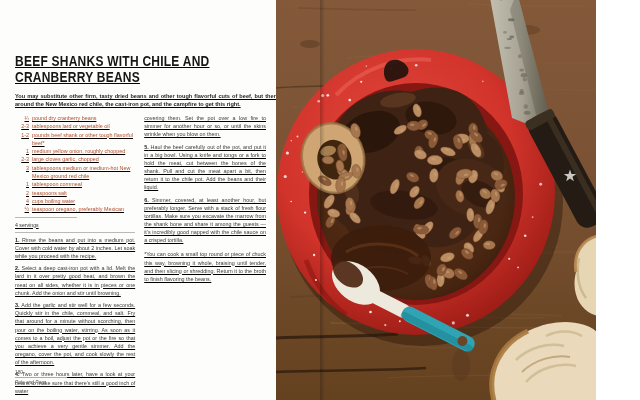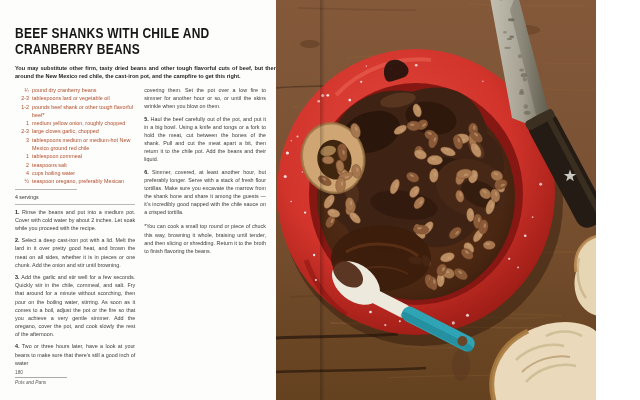--- a/index.html
+++ b/index.html
@@ -10,21 +10,21 @@
     --meat:#3e2315; --meat-dark:#281409; --meat-light:#5f3a22;
     --bone:#cfa673; --bone-shadow:#9a7445;
     --spoon-white:#eee9dd; --spoon-teal:#2ea4b4; --spoon-teal-dark:#1d7f90;
     --bread:#ead9ba; --bread-crust:#b98a52; --bread-shadow:#a87c45;
     --blade:#a7a294; --blade-dark:#6e6a5c; --handle:#241c14;
   }
   *{margin:0;padding:0;box-sizing:border-box;}
   html,body{width:640px;height:400px;overflow:hidden;background:#fff;}
   body{font-family:"Liberation Sans","DejaVu Sans",sans-serif;}
   .spread{position:relative;width:640px;height:400px;display:flex;}
-  .page-left{position:relative;width:276px;height:400px;background:#fdfdfc;padding:25px 10px 0 15px;}
+  .page-left{position:relative;width:276px;height:400px;background:#fdfdfc;padding:53px 10px 0 15px;text-decoration:underline;}
   .title{color:var(--ink);}
   .title .tline{display:block;font-size:15px;font-weight:bold;letter-spacing:.3px;
     transform:scaleX(.8);transform-origin:0 50%;white-space:nowrap;line-height:16px;}
   .intro{margin-top:7px;width:298px;font-size:5.6px;font-weight:bold;line-height:8px;
     color:#1f1f1f;text-align:justify;}
   .cols{display:flex;margin-top:6px;}
   .col1{width:146px;margin-right:9px;}
   .col2{width:148px;}
   .ing-row{display:grid;grid-template-columns:14px 1fr;column-gap:3px;
     font-size:5.4px;line-height:8.3px;color:var(--rust);}

